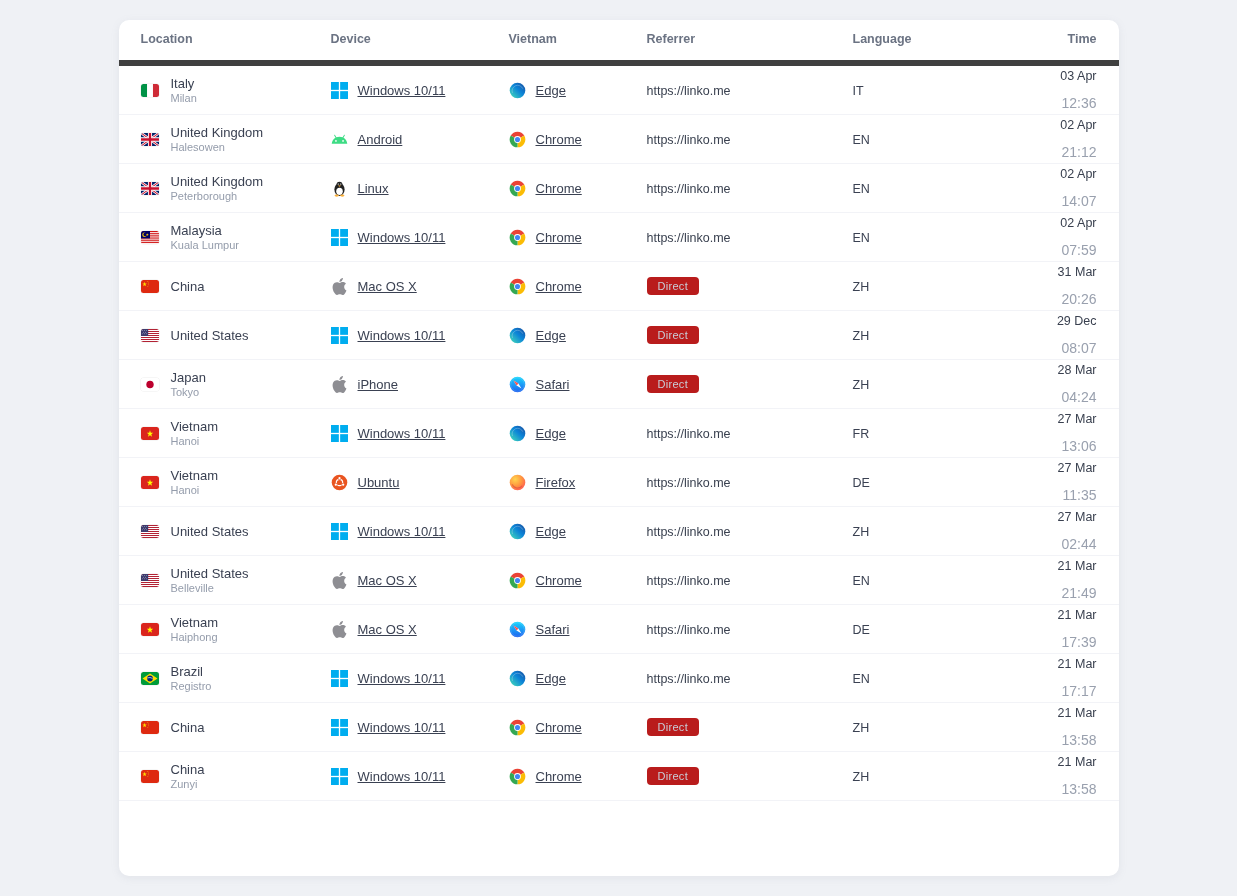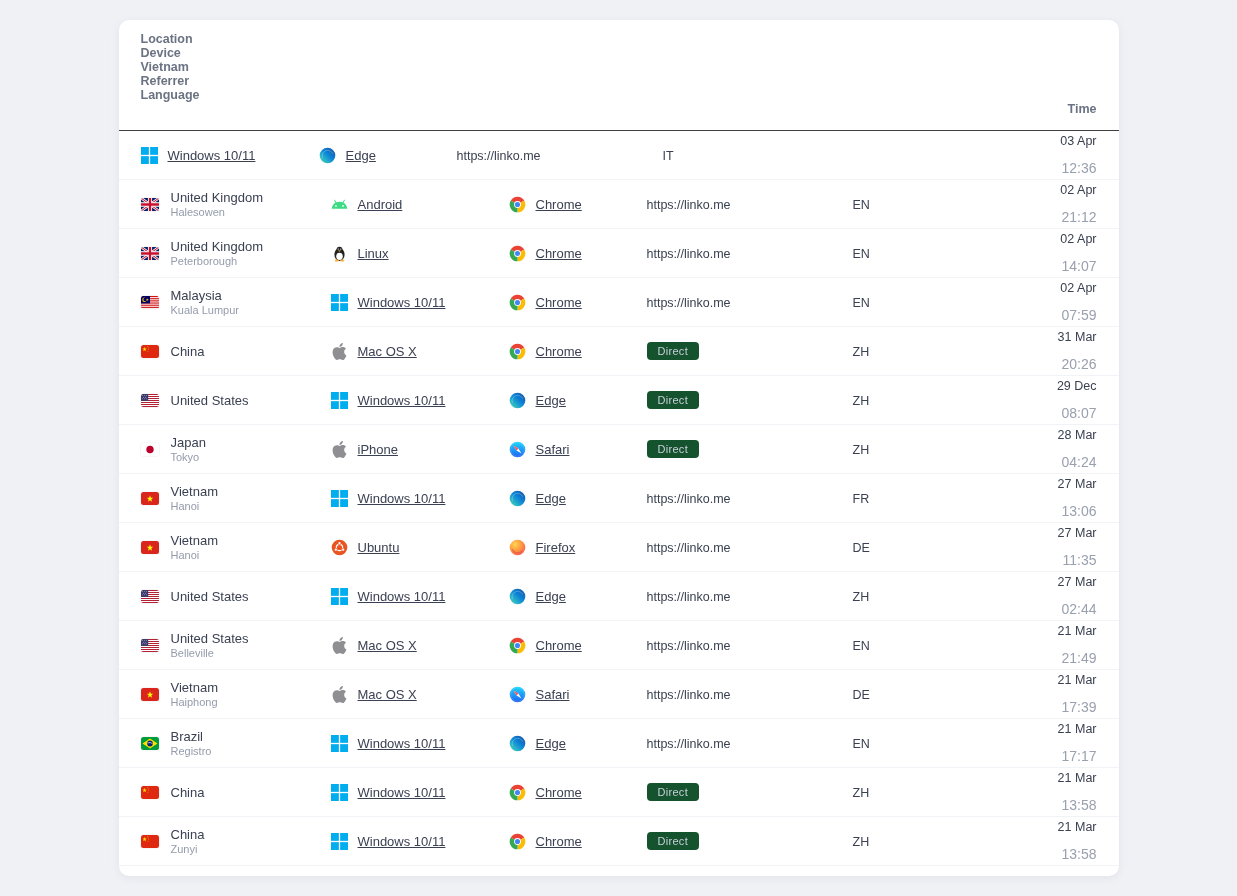--- a/index.html
+++ b/index.html
@@ -16,21 +16,21 @@
   }
   .card-header{display:flex;align-items:center;justify-content:space-between;padding:24px 28px 18px;}
   .title-wrap{display:flex;align-items:center;gap:10px;}
   .clock-badge{width:17px;height:17px;display:inline-flex;flex:none;}
   .clock-badge svg{width:100%;height:100%;}
   .card-title{margin:0;font-size:16px;font-weight:700;color:#2b3143;letter-spacing:.2px;}
   .view-all-btn{
     background:var(--accent);color:#fff;border:none;border-radius:6px;
     padding:10px 16px;font-size:12.5px;font-family:inherit;cursor:pointer;
   }
-  .thead{display:flex;padding:12px 22px 14px;border-bottom:1px solid #404040;flex-direction:column;}
+  .thead{display:flex;padding:12px 22px 14px;border-bottom:6px solid #404040;}
   .th{font-size:12.5px;font-weight:700;color:#6b7383;}
   .tbody{display:block;}
   .tr{display:flex;align-items:center;height:49px;padding:0 22px;border-bottom:1px solid #f2f3f7;}
   .td{font-size:13px;color:#3a4152;}
   .col-location{width:190px;}
   .col-device{width:178px;}
   .col-browser{width:138px;}
   .col-referrer{width:206px;}
   .col-language{width:120px;}
   .col-time{flex:1;text-align:right;}
@@ -40,21 +40,21 @@
   .loc-text{display:flex;flex-direction:column;gap:1px;}
   .country{font-size:13px;color:#3a4152;}
   .city{font-size:11px;color:#949cab;}
   .city:empty{display:none;}
   .flag{width:18px;height:13px;border-radius:2.5px;overflow:hidden;flex:none;display:block;box-shadow:0 0 0 .5px rgba(0,0,0,.07);}
   .flag svg{display:block;width:100%;height:100%;}
   .dev-icon,.br-icon{width:17px;height:17px;flex:none;display:flex;align-items:center;justify-content:center;}
   .dev-icon svg,.br-icon svg{width:100%;height:100%;display:block;}
   .ref{font-size:12.5px;color:#39404f;}
   .ref.direct{
-    display:inline-block;background:#14532d;color:#c9ced8;font-size:11px;
+    display:inline-block;background:#b91c1c;color:#c9ced8;font-size:11px;
     padding:3px 11px;border-radius:4px;letter-spacing:.3px;
   }
   .lang{font-size:12.5px;color:#3a4152;}
   .date{font-size:12.5px;color:#39404f;}
   .clock{font-size:14px;color:#99a0ae;}
 </style>
 </head>
 <body>
 
 <svg width="0" height="0" style="position:absolute" aria-hidden="true">
@@ -84,20 +84,33 @@
       <div class="thead">
           <div class="th col-location">Location</div>
           <div class="th col-device">Device</div>
           <div class="th col-browser">Vietnam</div>
           <div class="th col-referrer">Referrer</div>
           <div class="th col-language">Language</div>
           <div class="th col-time">Time</div>
         </div>
       <div class="tbody">
   <div class="tr">
+    <div class="td col-location">
+      <span class="flag">
+                <svg viewBox="0 0 20 14" preserveAspectRatio="none">
+                  <rect width="20" height="14" fill="#fff"></rect>
+                  <rect width="6.7" height="14" fill="#009246"></rect>
+                  <rect x="13.3" width="6.7" height="14" fill="#ce2b37"></rect>
+                </svg>
+              </span>
+      <span class="loc-text">
+        <span class="country">Italy</span>
+        <span class="city">Milan</span>
+      </span>
+    </div>
     <div class="td col-device">
       <span class="dev-icon">
                 <svg viewBox="0 0 18 18">
                   <g fill="#00adef">
                     <rect x="0" y="0" width="8.3" height="8.3"></rect>
                     <rect x="9.7" y="0" width="8.3" height="8.3"></rect>
                     <rect x="0" y="9.7" width="8.3" height="8.3"></rect>
                     <rect x="9.7" y="9.7" width="8.3" height="8.3"></rect>
                   </g>
                 </svg>

